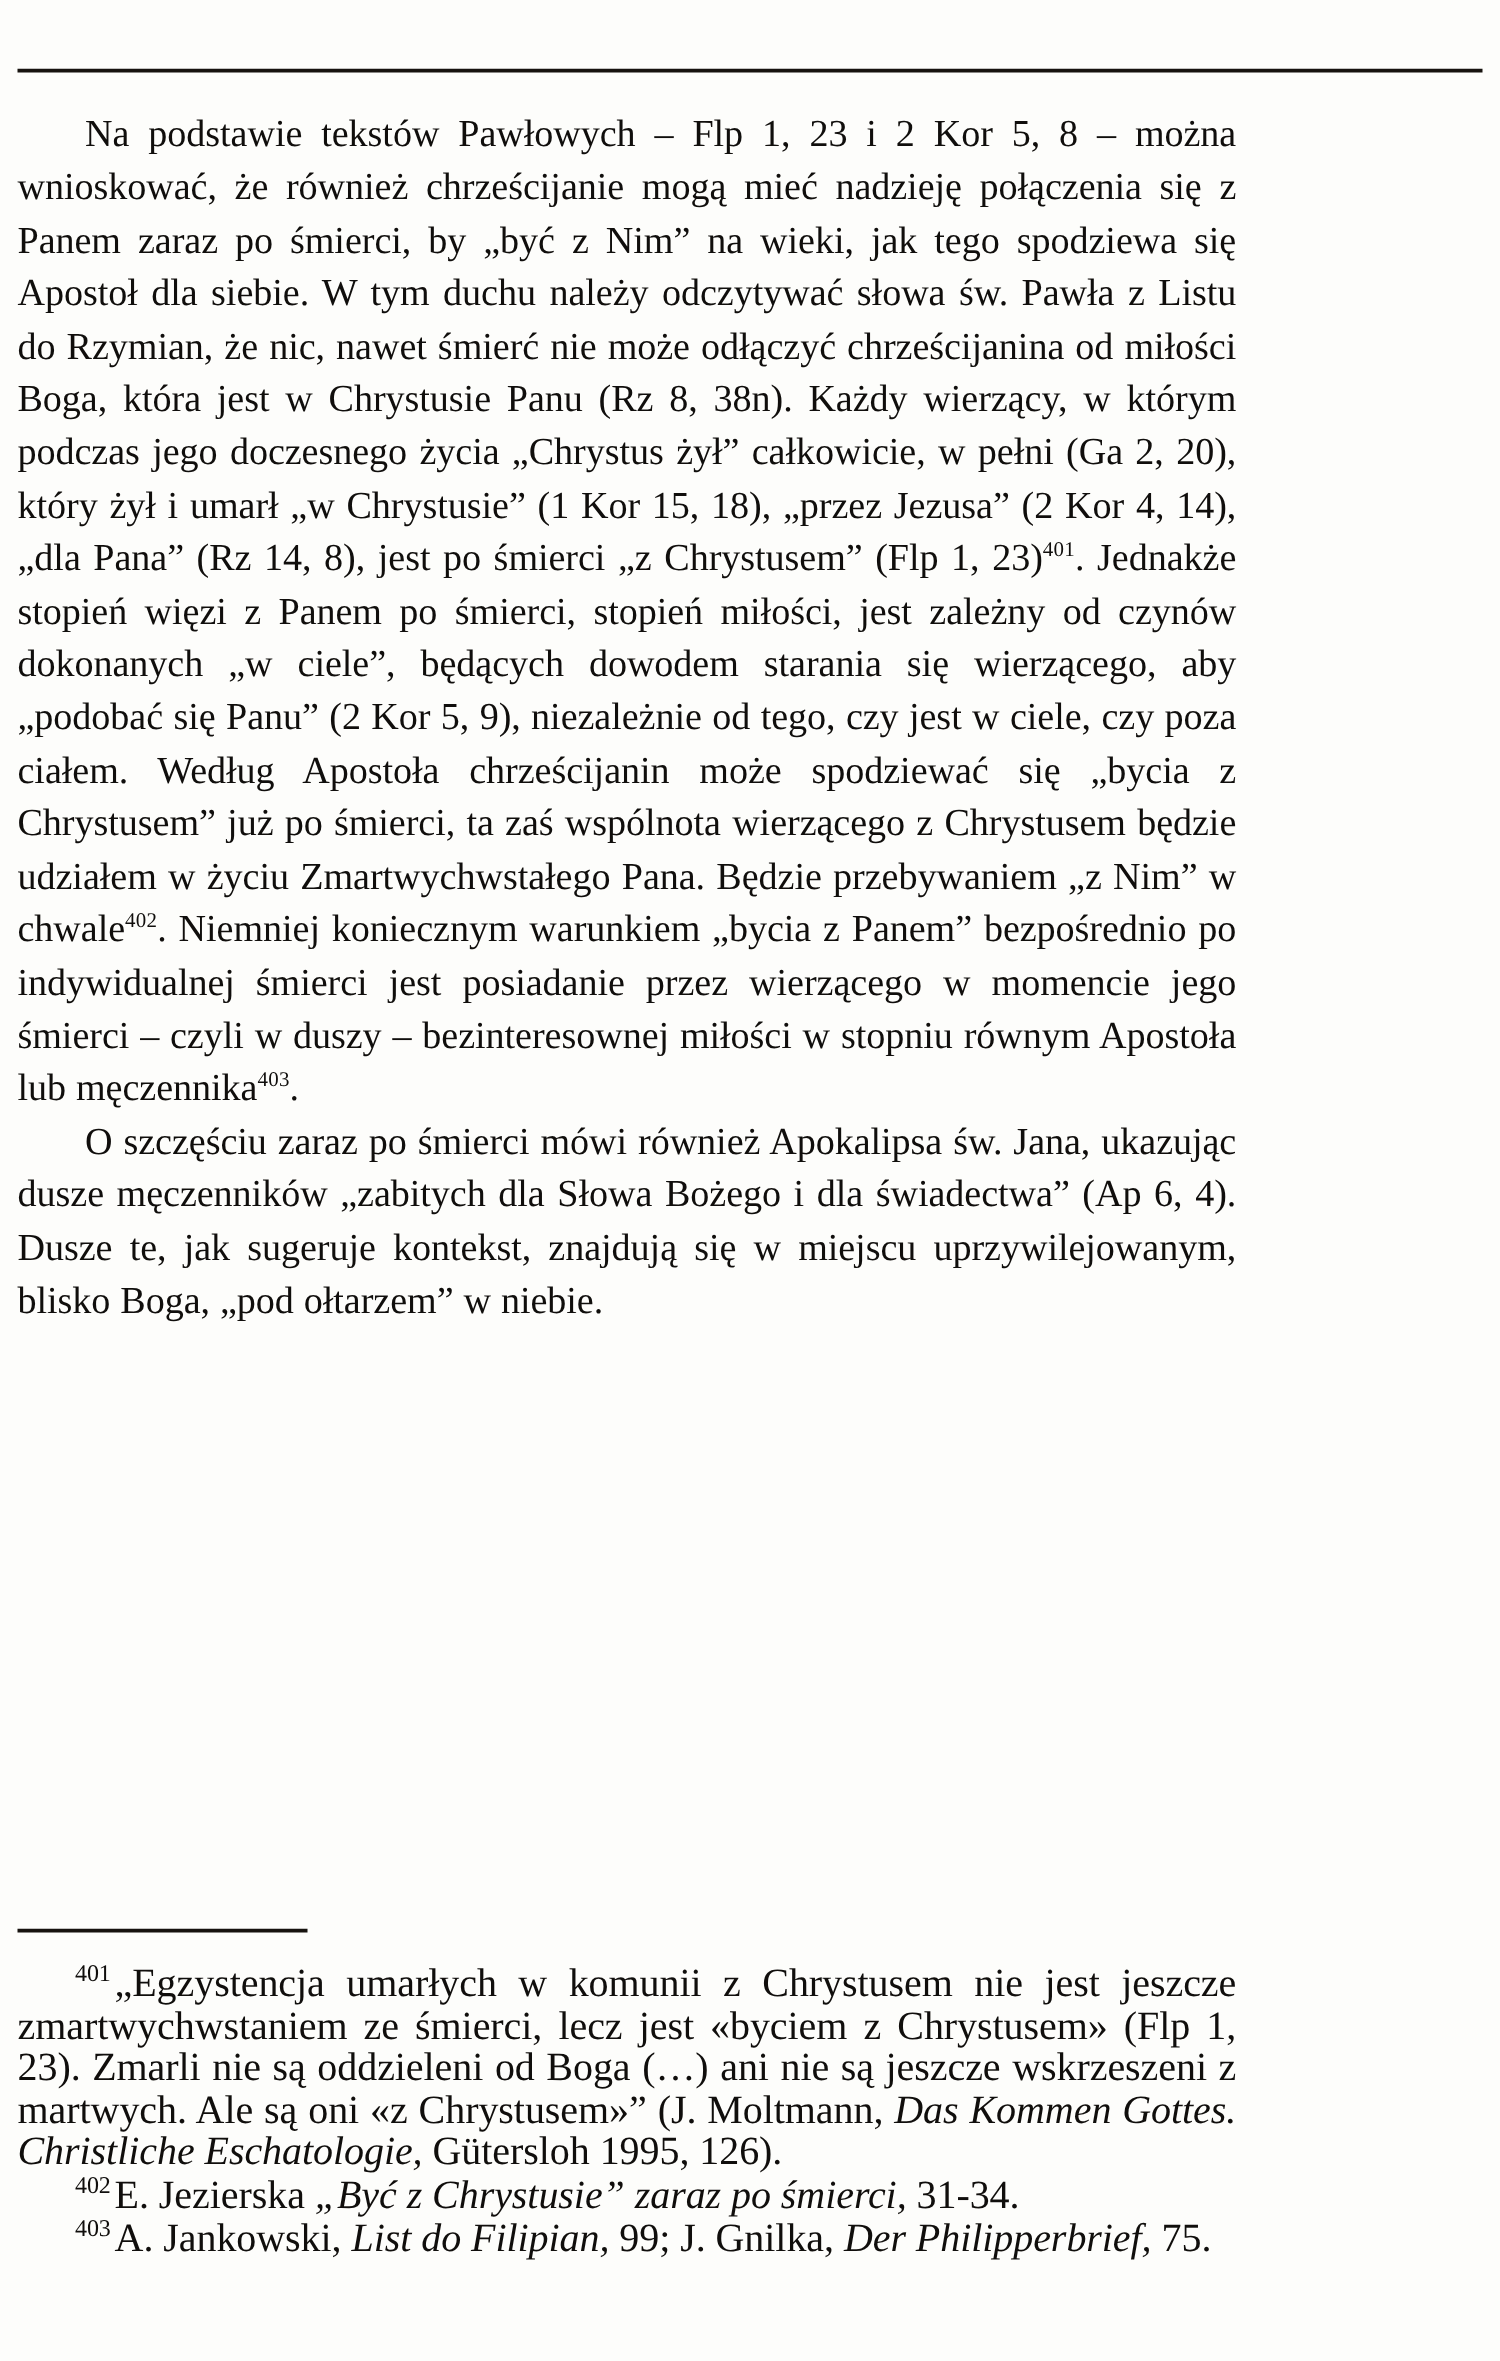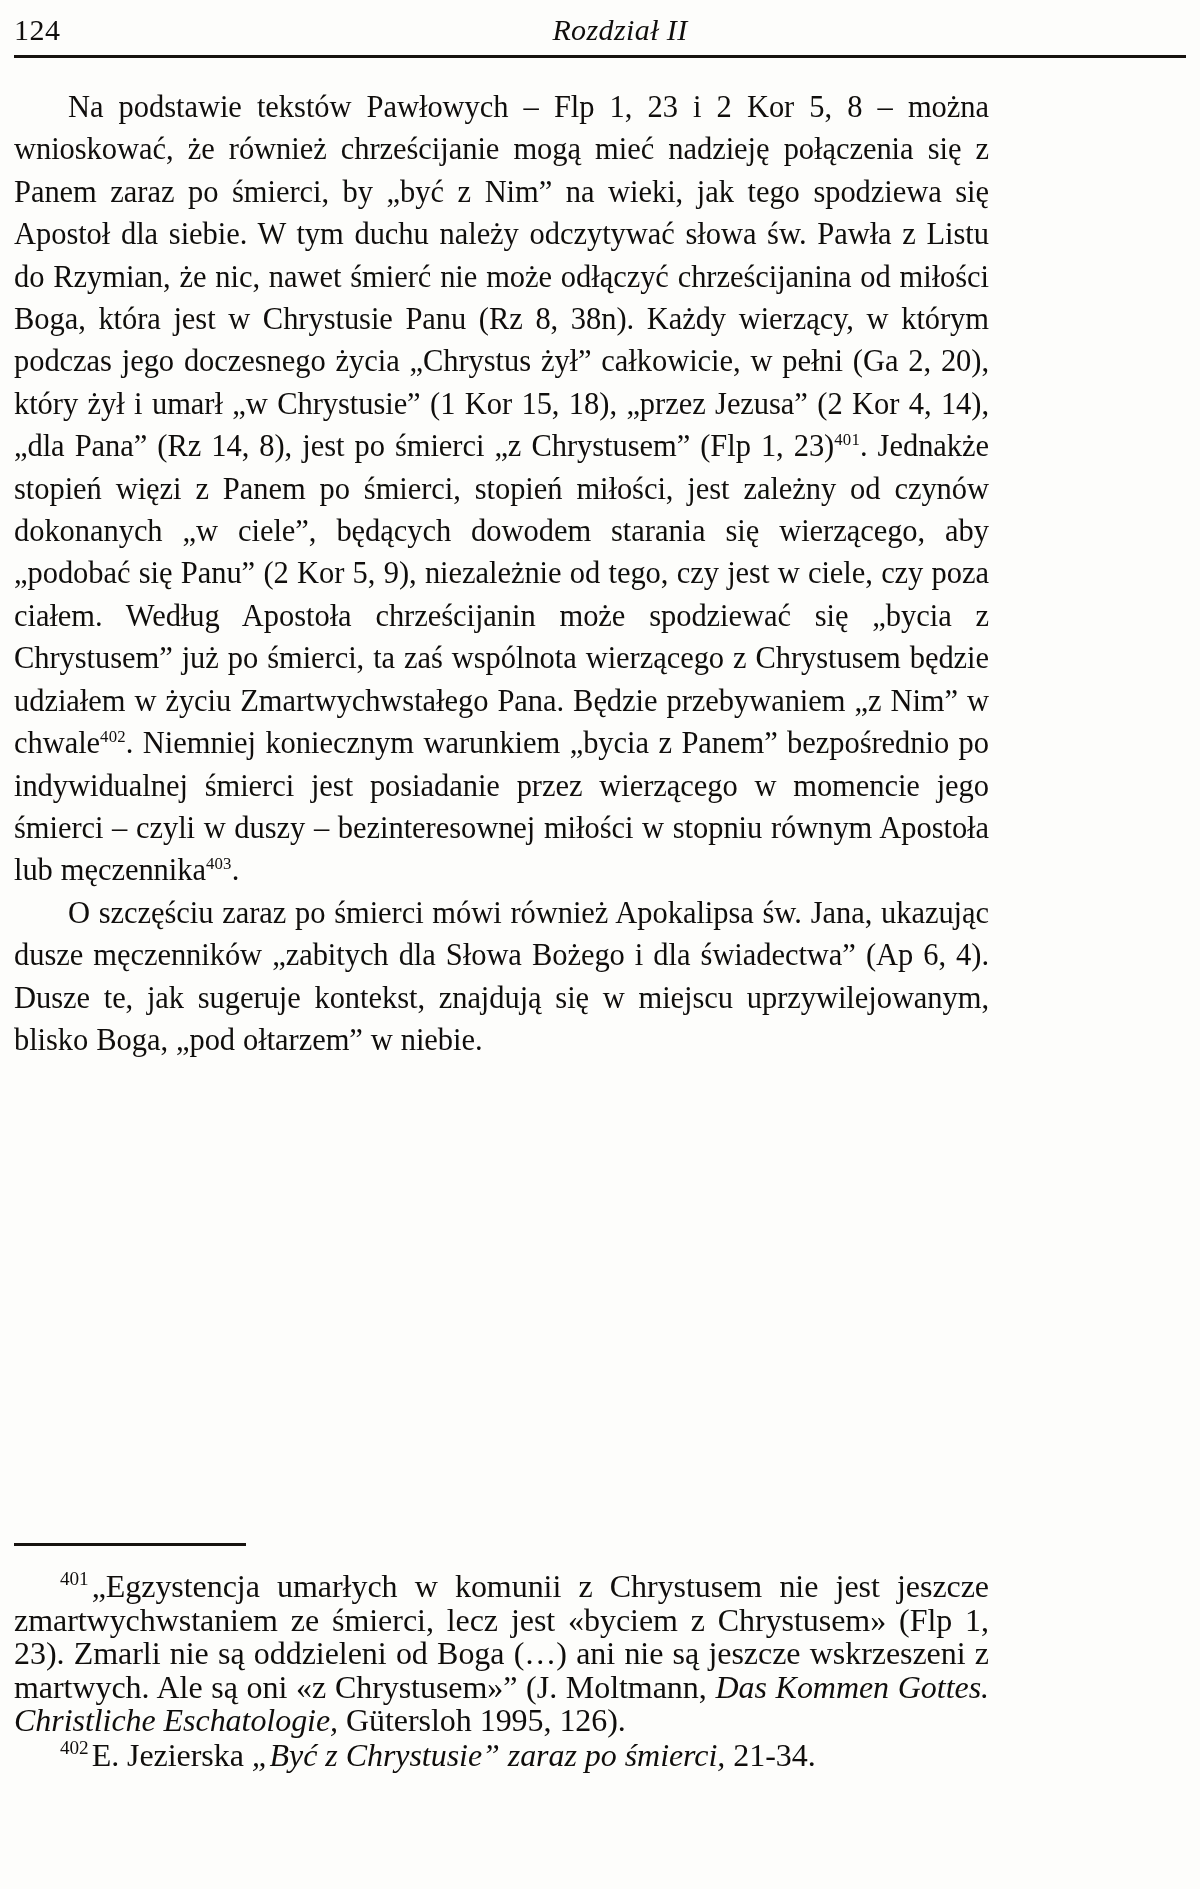--- a/index.html
+++ b/index.html
@@ -120,39 +120,36 @@
     line-height: 0;
     margin-right: 3px;
   }
   .it { font-style: italic; }
 </style>
 </head>
 <body>
 
 <div class="page">
 
-  <div class="running-head">
-    <span class="folio">124</span>
-    <span class="chapter-title">Rozdział II</span>
-  </div>
   <div class="head-rule"></div>
 
   <div class="body-col">
 
 
     <p class="para indent"><span>Na podstawie tekstów Pawłowych – Flp 1, 23 i 2 Kor 5, 8 – można wnioskować, że również chrześcijanie mogą mieć nadzieję połączenia się z Panem zaraz po śmierci, by „być z Nim” na wieki, jak tego spodziewa się Apostoł dla siebie. W tym duchu należy odczytywać słowa św. Pawła z Listu do Rzymian, że nic, nawet śmierć nie może odłączyć chrześcijanina od miłości Boga, która jest w Chrystusie Panu (Rz 8, 38n). Każdy wierzący, w którym podczas jego doczesnego życia „Chrystus żył” całkowicie, w pełni (Ga 2, 20), który żył i umarł „w Chrystusie” (1 Kor 15, 18), „przez Jezusa” (2 Kor 4, 14), „dla Pana” (Rz 14, 8), jest po śmierci „z Chrystusem” (Flp 1, 23)</span><sup class="fn">401</sup><span>. Jednakże stopień więzi z Panem po śmierci, stopień miłości, jest zależny od czynów dokonanych „w ciele”, będących dowodem starania się wierzącego, aby „podobać się Panu” (2 Kor 5, 9), niezależnie od tego, czy jest w ciele, czy poza ciałem. Według Apostoła chrześcijanin może spodziewać się „bycia z Chrystusem” już po śmierci, ta zaś wspólnota wierzącego z Chrystusem będzie udziałem w życiu Zmartwychwstałego Pana. Będzie przebywaniem „z Nim” w chwale</span><sup class="fn">402</sup><span>. Niemniej koniecznym warunkiem „bycia z Panem” bezpośrednio po indywidualnej śmierci jest posiadanie przez wierzącego w momencie jego śmierci – czyli w duszy – bezinteresownej miłości w stopniu równym Apostoła lub męczennika</span><sup class="fn">403</sup><span>.</span></p>
 
     <p class="para indent">O szczęściu zaraz po śmierci mówi również Apokalipsa św. Jana, ukazując dusze męczenników „zabitych dla Słowa Bożego i dla świadectwa” (Ap 6, 4). Dusze te, jak sugeruje kontekst, znajdują się w miejscu uprzywilejowanym, blisko Boga, „pod ołtarzem” w niebie.</p>
 
   </div>
 
   <div class="fn-rule"></div>
 
   <div class="footnotes">
 
     <p class="fnote"><sup>401</sup><span>„Egzystencja umarłych w komunii z Chrystusem nie jest jeszcze zmartwychwstaniem ze śmierci, lecz jest «byciem z Chrystusem» (Flp 1, 23). Zmarli nie są oddzieleni od Boga (…) ani nie są jeszcze wskrzeszeni z martwych. Ale są oni «z Chrystusem»” (J. Moltmann, </span><span class="it">Das Kommen Gottes. Christliche Eschatologie,</span><span> Gütersloh 1995, 126).</span></p>
 
-    <p class="fnote"><sup>402</sup><span>E. Jezierska </span><span class="it">„Być z Chrystusie” zaraz po śmierci,</span><span> 21-34.</span></p>
+    <p class="fnote"><sup>402</sup><span>E. Jezierska </span><span class="it">„Być z Chrystusie” zaraz po śmierci,</span><span> 31-34.</span></p>
 
+    <p class="fnote"><sup>403</sup><span>A. Jankowski, </span><span class="it">List do Filipian,</span><span> 99; J. Gnilka, </span><span class="it">Der Philipperbrief,</span><span> 75.</span></p>
 
   </div>
 
 </div>
 
 </body></html>

